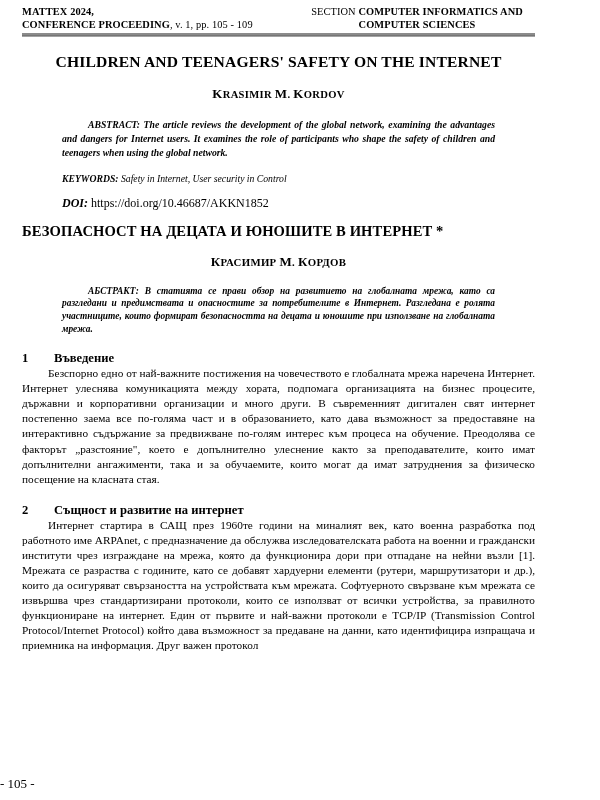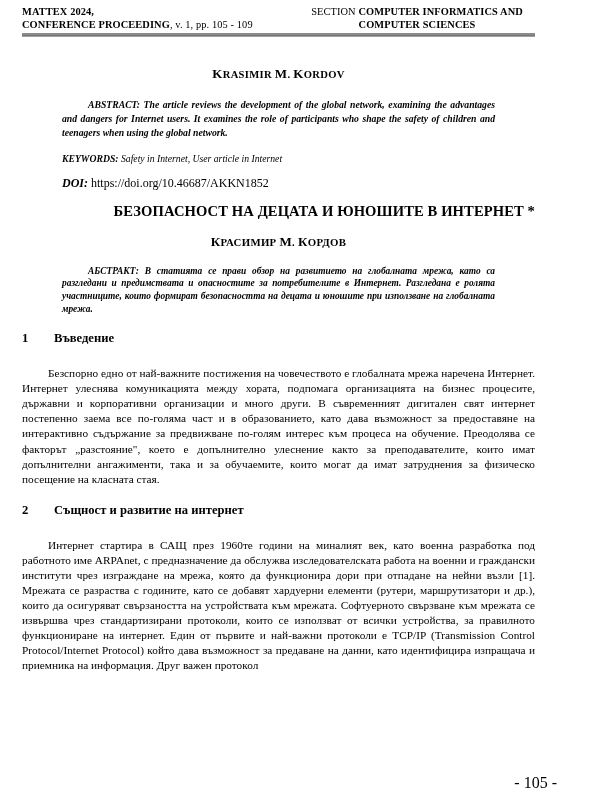--- a/index.html
+++ b/index.html
@@ -48,21 +48,21 @@
     text-align: center;
     font-weight: bold;
     font-size: 15.6px;
     letter-spacing: .15px;
     margin-top: 16px;
   }
   .author-en {
     text-align: center;
     font-weight: bold;
     font-size: 10.6px;
-    margin-top: 29px;
+    margin-top: 15px;
     letter-spacing: .3px;
   }
   .author-en .cap { font-size: 13px; }
 
   
   .abs-block {
     margin: 16px 40px 0 40px;
     font-style: italic;
     font-weight: bold;
     font-size: 9.7px;
@@ -79,21 +79,21 @@
   }
   .meta-line b { font-weight: bold; font-style: italic; text-align: right; }
   .doi-line {
     margin: 12px 40px 12px 40px;
     font-size: 12px;
   }
   .doi-line b { font-style: italic; font-weight: bold; }
   .doi-line span.url { font-style: normal; }
 
   .title-bg {
-    text-align: right;
+    text-align: left;
     font-weight: bold;
     font-size: 14.6px;
     margin-top: 8px;
     letter-spacing: .1px;
   }
   .author-bg {
     text-align: center;
     font-weight: bold;
     font-size: 10.8px;
     margin-top: 14px;
@@ -112,21 +112,21 @@
     margin-top: 16px;
     display: flex;
     align-items: baseline;
     font-weight: bold;
     font-size: 12.6px;
   }
   .section .num { width: 32px; flex: 0 0 32px; }
   .section .heading { flex: 1 1 auto; }
 
   .body-par {
-    margin-top: 20px;
+    margin-top: 0;
     font-size: 11.3px;
     line-height: 1.33;
     text-align: justify;
     text-indent: 26px;
     hyphens: none;
   }
 
   
   .footnote-wrap {
     position: absolute;
@@ -143,52 +143,53 @@
   .footnote {
     font-size: 8.6px;
     line-height: 1.4;
     text-align: left;
   }
   .folio {
     position: absolute;
     left: 0;
     right: 0;
     bottom: 8px;
-    text-align: right;
-    font-size: 16px;
+    text-align: left;
+    font-size: 13px;
   }
 </style>
 </head>
 <body>
 
 <div class="page">
 
   <div class="runhead">
     <div class="runhead-left">
       <div>MATTEX 2024,</div>
       <div><span>CONFERENCE PROCEEDING</span><span class="thin">, v. 1, pp. 105 - 109</span></div>
     </div>
     <div class="runhead-right">
       <div><span class="thin">SECTION </span><span>COMPUTER INFORMATICS AND</span></div>
       <div>COMPUTER SCIENCES</div>
     </div>
   </div>
   <div class="rule"></div>
 
+  <h1 class="title-en">CHILDREN AND TEENAGERS' SAFETY ON THE INTERNET</h1>
 
   <div class="author-en"><span class="cap">K</span>RASIMIR <span class="cap">M</span>. <span class="cap">K</span>ORDOV</div>
 
   <div class="abs-block">
     <span class="lead">ABSTRACT:</span>
     <span>The article reviews the development of the global network, examining the advantages and dangers for Internet users. It examines the role of participants who shape the safety of children and teenagers when using the global network.</span>
   </div>
 
   <div class="meta-line">
     <b>KEYWORDS:</b>
-    <span>Safety in Internet, User article in Internet</span>
+    <span>Safety in Internet, User security in Control</span>
   </div>
 
   <div class="doi-line">
     <b>DOI:</b>
     <span class="url">https://doi.org/10.46687/AKKN1852</span>
   </div>
 
   <h2 class="title-bg">БЕЗОПАСНОСТ НА ДЕЦАТА И ЮНОШИТЕ В ИНТЕРНЕТ *</h2>
 
   <div class="author-bg"><span class="cap">К</span>РАСИМИР <span class="cap">М</span>. <span class="cap">К</span>ОРДОВ</div>

